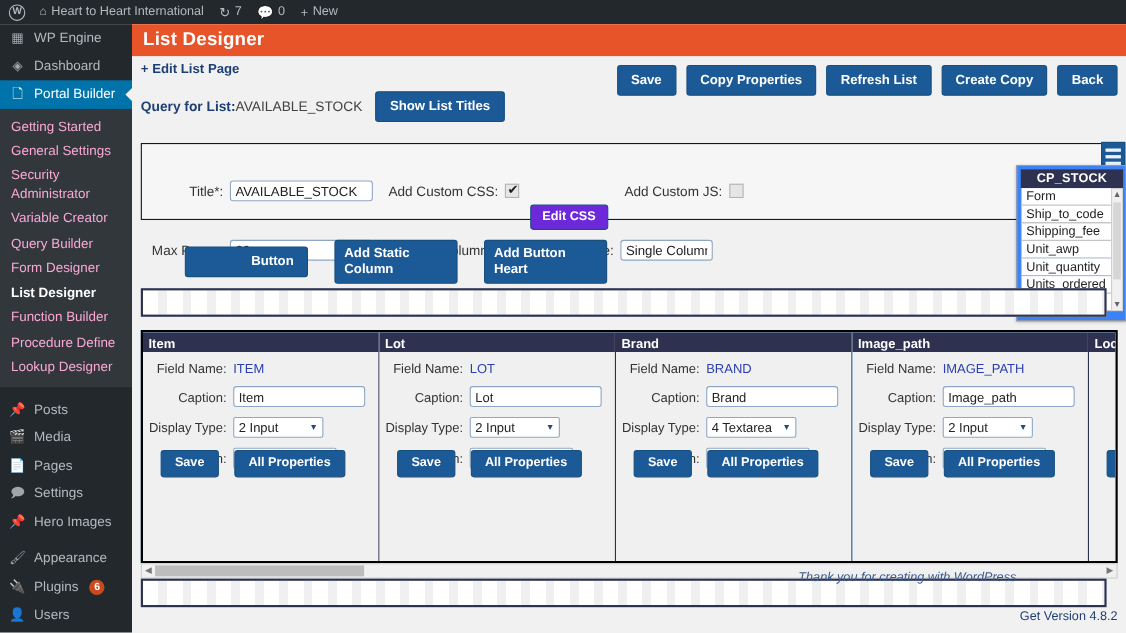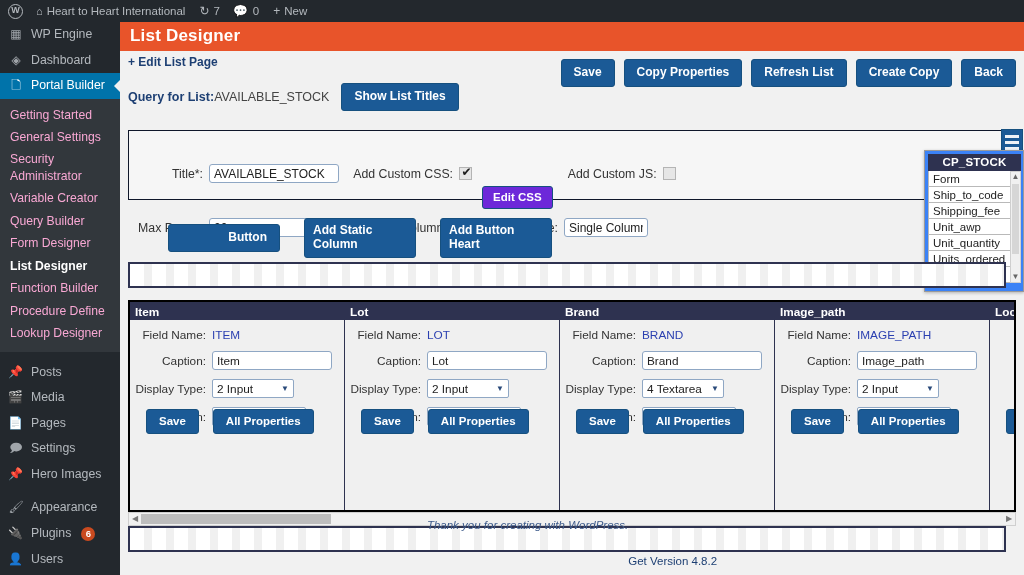--- a/index.html
+++ b/index.html
@@ -178,21 +178,21 @@
 
   .hscroll{
     position:absolute; top:490px; left:8px; width:888px; height:14px;
     background:#f0f0f0; border:1px solid #cfcfcf;
   }
   .hscroll .thumb{ position:absolute; left:12px; top:1px; width:190px; height:10px; background:#bdbdbd; }
   .hscroll .ar{ position:absolute; top:0; font-size:8px; color:#777; line-height:12px; width:12px; text-align:center; }
   .hscroll .ar.l{ left:0; } .hscroll .ar.r{ right:0; }
 
   .footer{ position:absolute; bottom:8px; left:8px; width:888px;
-    display:flex; justify-content:center; font-size:11.5px; }
+    display:flex; justify-content:flex-end; font-size:11.5px; }
   .footer span{ color:#3c5a8a; font-style:italic; }
   .footer .ver{ color:#1d3f73; font-style:normal;margin-top:36px; }
 </style>
 </head>
 <body>
 
 <div class="adminbar">
   <div class="ab-item logo">
     <span class="wp-logo"></span>
   </div>

